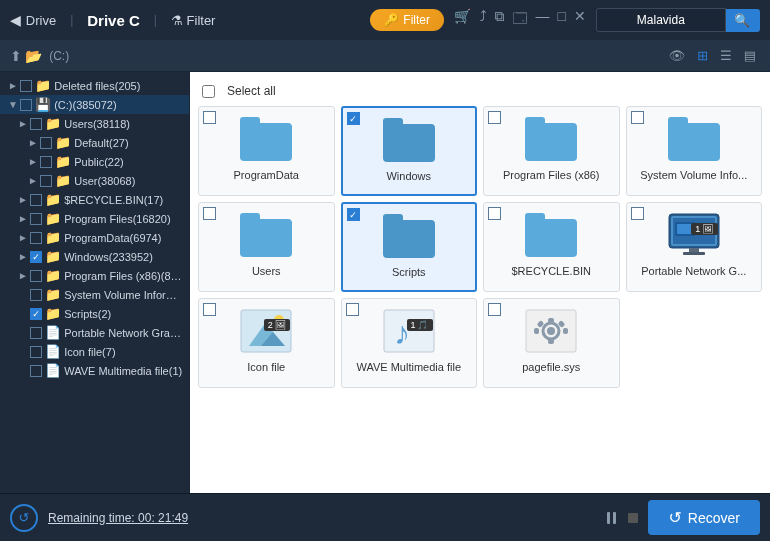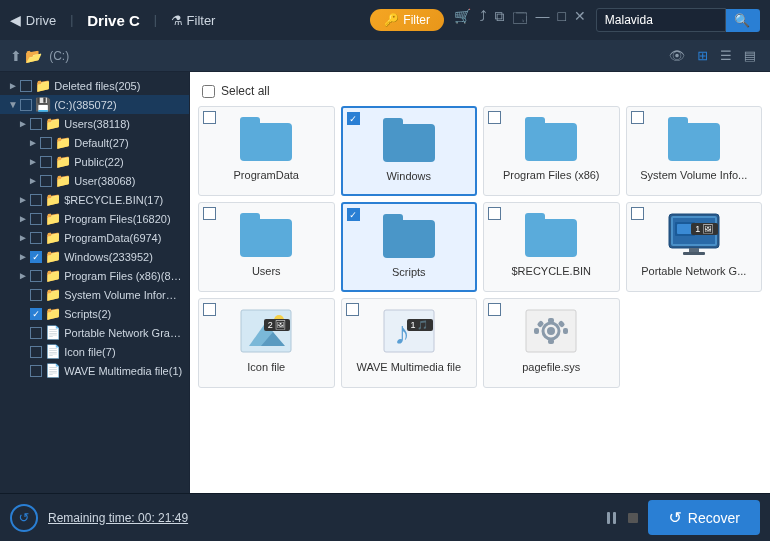--- a/index.html
+++ b/index.html
@@ -10,21 +10,21 @@
     .back-btn { display: flex; align-items: center; gap: 5px; color: #cdd6e0; cursor: pointer; font-size: 13px; }
     .back-btn .arrow { font-size: 14px; }
     .separator { color: #4a5a6a; margin: 0 4px; }
     .drive-label { color: #ffffff; font-size: 15px; font-weight: bold; }
     .filter-btn { display: flex; align-items: center; gap: 4px; color: #cdd6e0; cursor: pointer; font-size: 13px; }
     .spacer { flex: 1; }
     .upgrade-btn { background: linear-gradient(135deg, #f5a623, #e8961a); color: #fff; border: none; border-radius: 14px; padding: 4px 14px; font-size: 12px; cursor: pointer; display: flex; align-items: center; gap: 4px; }
     .top-icons { display: flex; gap: 8px; color: #8a9aaa; font-size: 14px; }
     .top-icons span { cursor: pointer; }
     .search-bar { display: flex; align-items: center; }
-    .search-input { background: #1a2535; border: 1px solid #3a4a5a; color: #fff; padding: 4px 8px; border-radius: 3px 0 0 3px; width: 130px; font-size: 12px; outline: none; }
+    .search-input { background: #1a2535; border: 1px solid #3a4a5a; color: #fff; padding: 4px 8px; border-radius: 3px 0 0 3px; width: 130px; font-size: 12px; outline: none; text-align: center; }
     .search-btn { background: #2a7fd4; border: none; color: #fff; padding: 4px 9px; border-radius: 0 3px 3px 0; cursor: pointer; font-size: 13px; }
 
     
     .toolbar { background: #253447; height: 32px; display: flex; align-items: center; padding: 0 10px; gap: 6px; border-bottom: 1px solid #1a2535; }
     .nav-icons { display: flex; align-items: center; gap: 4px; color: #8a9aaa; font-size: 14px; }
     .nav-icons span { cursor: pointer; }
     .path-label { color: #8a9aaa; font-size: 12px; }
     .view-icons { margin-left: auto; display: flex; gap: 4px; color: #8a9aaa; font-size: 14px; }
     .view-icons span { cursor: pointer; padding: 2px 4px; border-radius: 2px; }
     .view-icons span.active { color: #2a7fd4; }
@@ -44,21 +44,21 @@
     .tree-checkbox { width: 12px; height: 12px; border: 1px solid #5a7a9a; background: transparent; margin-right: 3px; flex-shrink: 0; display: inline-flex; align-items: center; justify-content: center; font-size: 9px; }
     .tree-checkbox.checked { background: #2a7fd4; border-color: #2a7fd4; color: #fff; }
     .indent1 { padding-left: 8px; }
     .indent2 { padding-left: 18px; }
     .indent3 { padding-left: 28px; }
 
     
     .content { flex: 1; background: #ffffff; overflow-y: auto; padding: 8px; }
     .content::-webkit-scrollbar { width: 6px; }
     .content::-webkit-scrollbar-thumb { background: #c0c8d0; border-radius: 3px; }
-    .select-all-bar { display: flex; align-items: center; gap: 6px; padding: 4px 4px 8px 4px; }
+    .select-all-bar { display: flex; align-items: center; gap: 12px; padding: 4px 4px 8px 4px; }
     .select-all-bar label { font-size: 12px; color: #333; }
     .grid-container { display: grid; grid-template-columns: repeat(4, 1fr); gap: 6px; }
     .grid-item { border: 1px solid #d8dde3; border-radius: 3px; padding: 6px; display: flex; flex-direction: column; align-items: center; cursor: pointer; background: #f8f9fa; position: relative; min-height: 90px; }
     .grid-item.selected { border: 2px solid #2a7fd4; background: #e8f2ff; }
     .grid-item-img { width: 56px; height: 52px; display: flex; align-items: center; justify-content: center; }
     .folder-icon { width: 52px; height: 44px; position: relative; }
     .folder-back { width: 52px; height: 38px; background: #5aabdb; border-radius: 0 4px 4px 4px; position: absolute; bottom: 0; }
     .folder-tab { width: 20px; height: 10px; background: #5aabdb; border-radius: 3px 3px 0 0; position: absolute; top: 0; left: 0; }
     .folder-icon.dark .folder-back { background: #4a96c8; }
     .folder-icon.dark .folder-tab { background: #4a96c8; }

